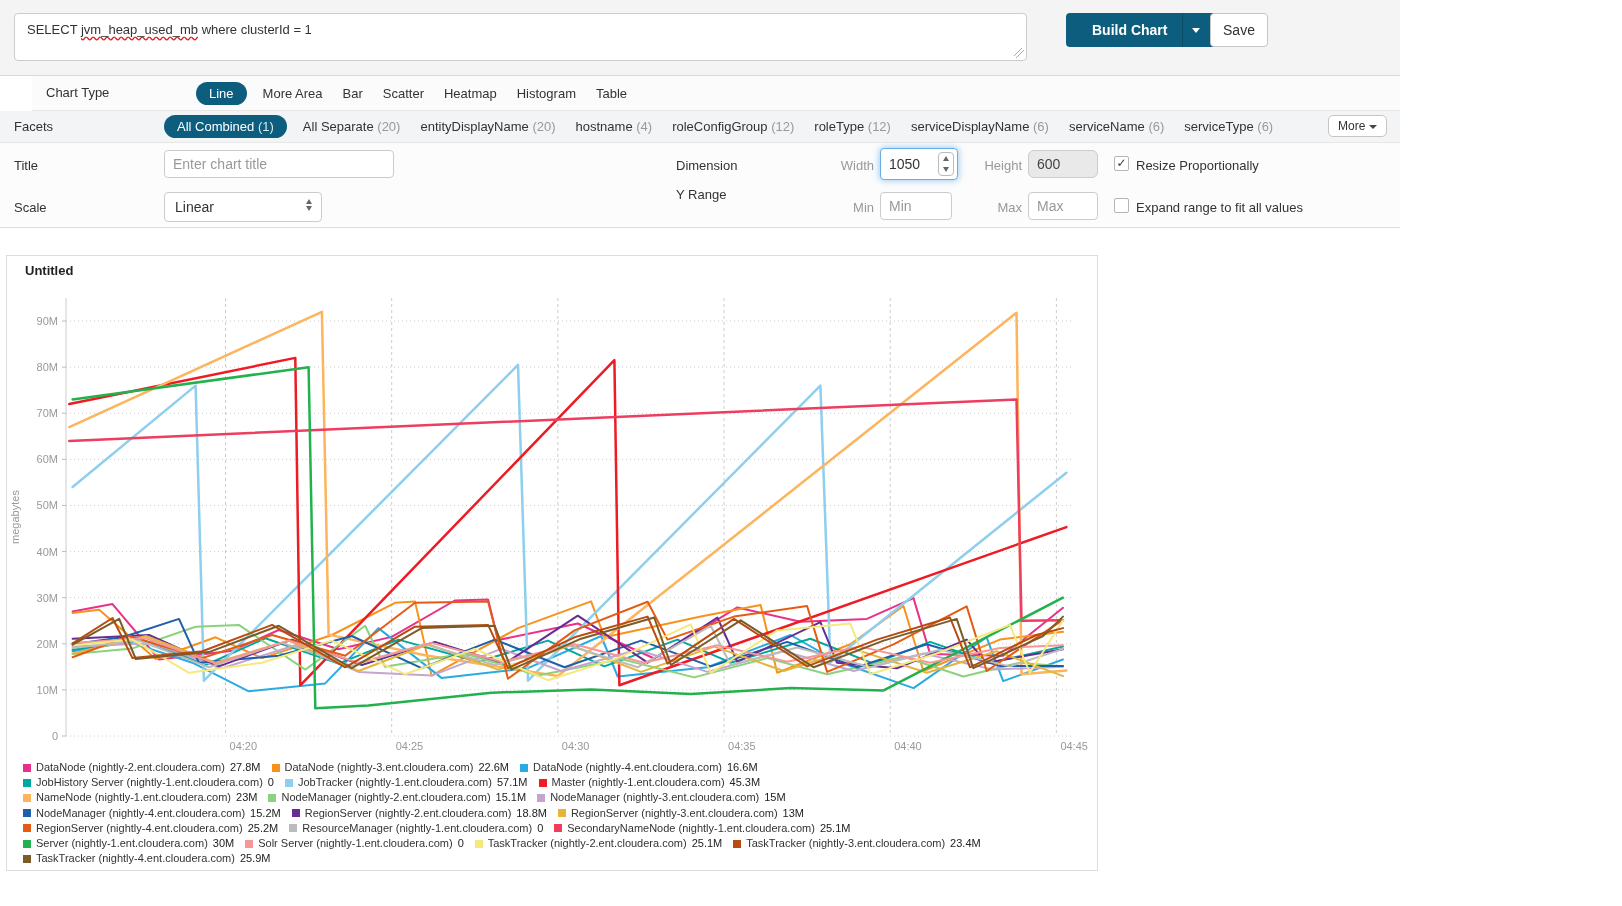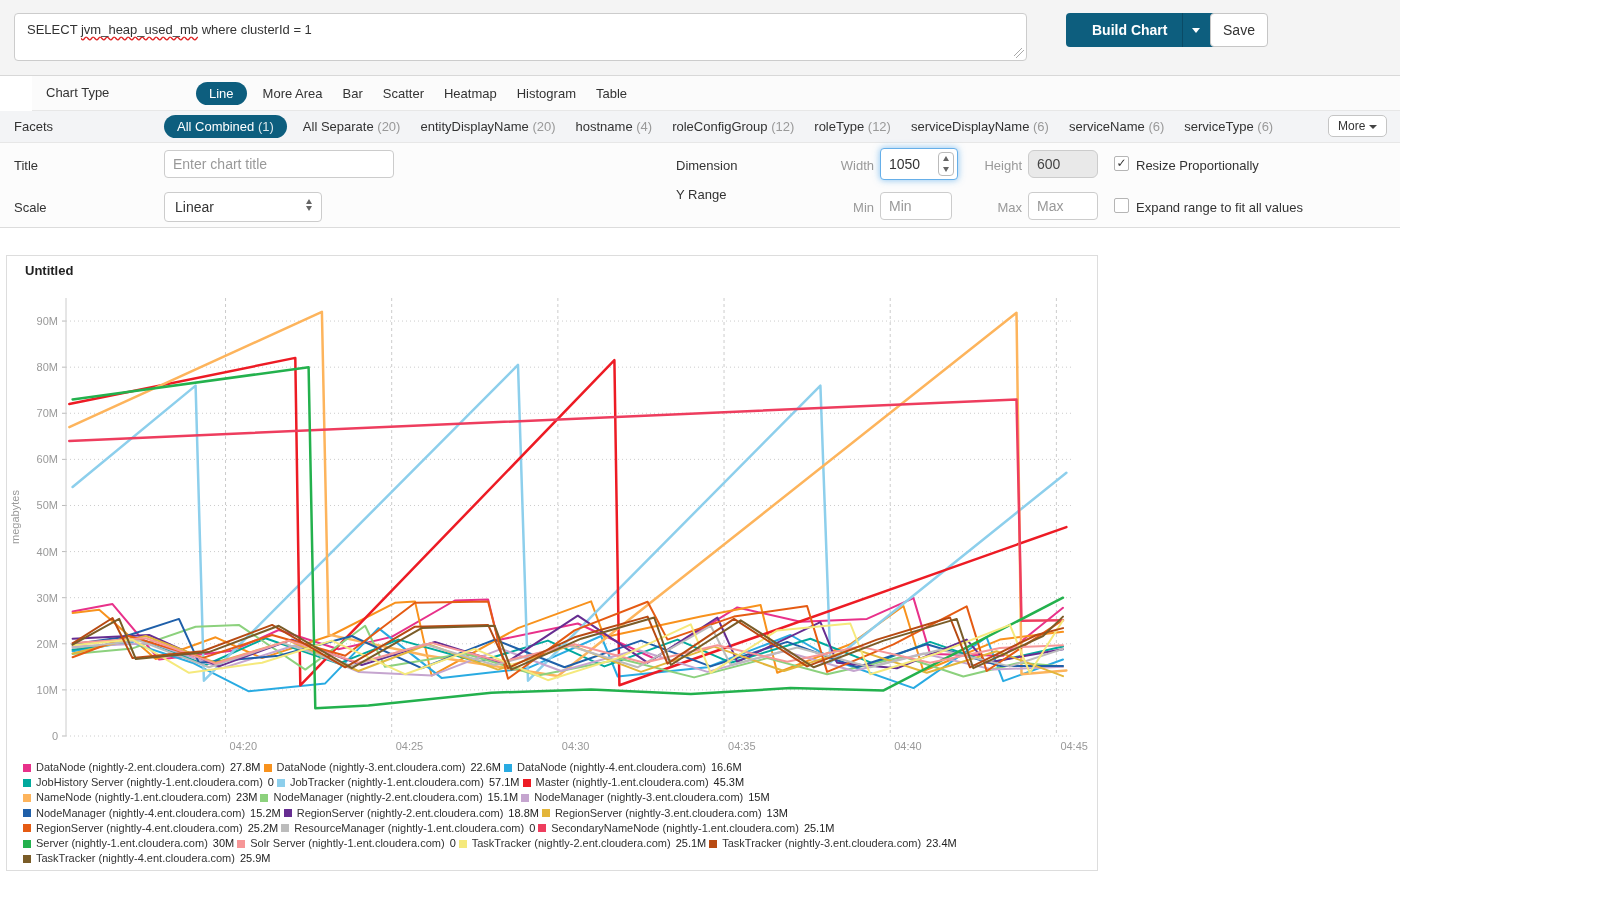--- a/index.html
+++ b/index.html
@@ -50,21 +50,21 @@
   .tri-down{width:0;height:0;border-left:3.5px solid transparent;border-right:3.5px solid transparent;border-top:5px solid #666;}
   .disabled-input{background:#e9e9e9;color:#444;border-radius:6px;}
   .select{position:absolute;left:164px;top:49px;width:158px;height:30px;border:1px solid #ccc;border-radius:4px;background:#fff;font-size:14px;color:#333;display:flex;align-items:center;padding:0 10px;cursor:pointer;}
   .sel-arrows{position:absolute;right:9px;top:6px;display:flex;flex-direction:column;align-items:center;gap:2px;}
 
   
   .chart-card{position:absolute;left:6px;top:255px;width:1092px;height:616px;background:#fff;border:1px solid #ddd;}
   .chart-title{position:absolute;left:18px;top:7px;font-size:13px;font-weight:bold;color:#222;}
   #plot{position:absolute;left:0;top:28px;}
   .legend{position:absolute;left:16px;top:504px;width:1056px;display:flex;flex-wrap:wrap;align-content:flex-start;}
-  .legend-item{display:inline-flex;align-items:center;margin-right:3px;line-height:15.2px;font-size:11px;color:#333;white-space:nowrap;justify-content:flex-end;}
+  .legend-item{display:inline-flex;align-items:center;margin-right:11px;line-height:15.2px;font-size:11px;color:#333;white-space:nowrap;justify-content:flex-end;}
   .swatch{display:inline-block;width:8px;height:8px;margin-right:5px;flex:none;}
   .lval{font-weight:normal;margin-left:5px;color:#222;}
   .lbreak{flex-basis:100%;height:0;}
 </style>
 </head>
 <body>
 
 <div class="screen">
 
   <div class="row-query">

